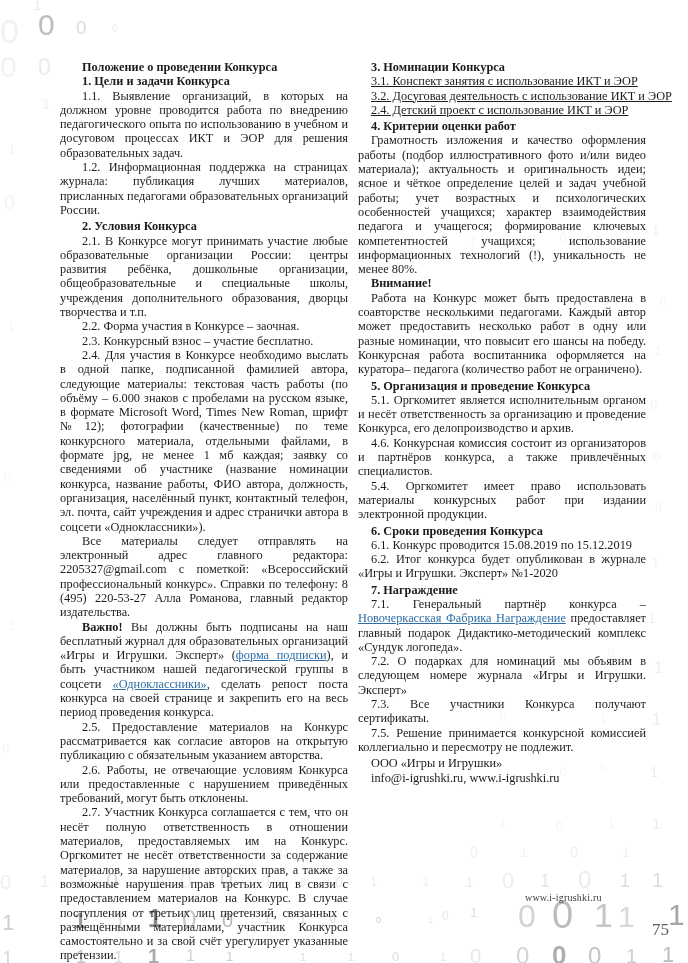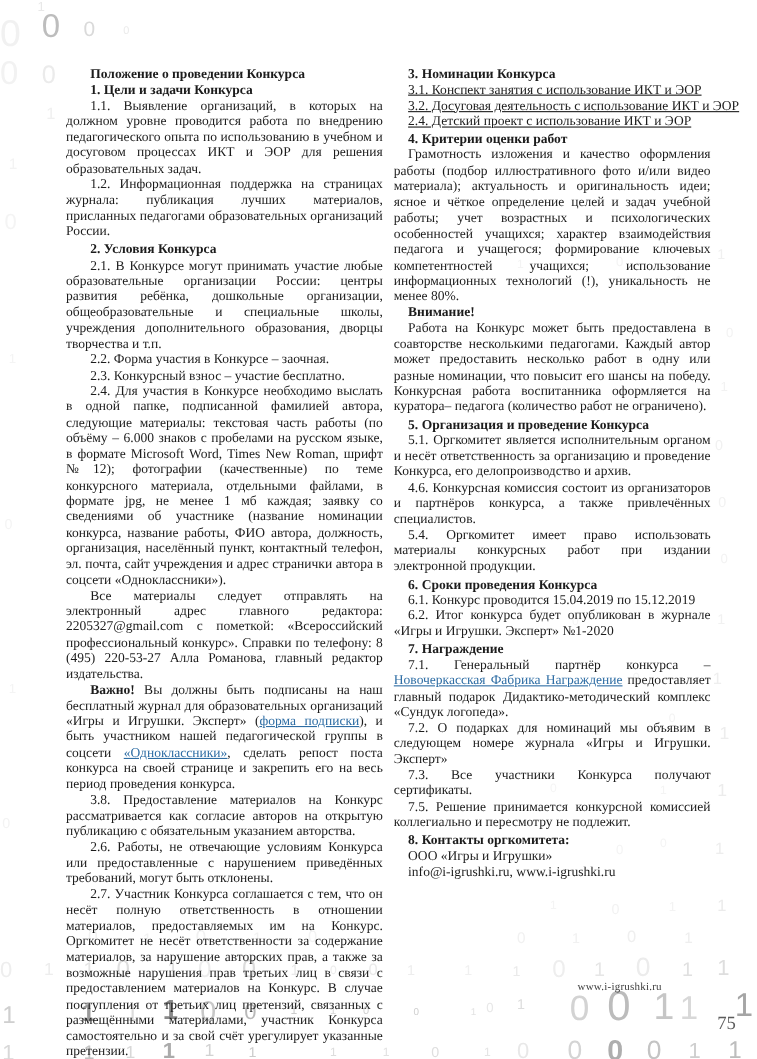--- a/index.html
+++ b/index.html
@@ -144,21 +144,21 @@
       <p>1.2. Информационная поддержка на страницах журнала: публикация лучших материалов, присланных педагогами образовательных организаций России.</p>
 
       <div class="section">
         <p class="h">2. Условия Конкурса</p>
         <p>2.1. В Конкурсе могут принимать участие любые образовательные организации России: центры развития ребёнка, дошкольные организации, общеобразовательные и специальные школы, учреждения дополнительного образования, дворцы творчества и т.п.</p>
         <p>2.2. Форма участия в Конкурсе – заочная.</p>
         <p>2.3. Конкурсный взнос – участие бесплатно.</p>
         <p>2.4. Для участия в Конкурсе необходимо выслать в одной папке, подписанной фамилией автора, следующие материалы: текстовая часть работы (по объёму – 6.000 знаков с пробелами на русском языке, в формате Microsoft Word, Times New Roman, шрифт №12); фотографии (качественные) по теме конкурсного материала, отдельными файлами, в формате jpg, не менее 1 мб каждая; заявку со сведениями об участнике (название номинации конкурса, название работы, ФИО автора, должность, организация, населённый пункт, контактный телефон, эл. почта, сайт учреждения и адрес странички автора в соцсети «Одноклассники»).</p>
         <p>Все материалы следует отправлять на электронный адрес главного редактора: 2205327@gmail.com с пометкой: «Всероссийский профессиональный конкурс». Справки по телефону: 8 (495) 220-53-27 Алла Романова, главный редактор издательства.</p>
         <p><span class="b">Важно!</span><span> Вы должны быть подписаны на наш бесплатный журнал для образовательных организаций «Игры и Игрушки. Эксперт» (</span><a class="link" href="#">форма подписки</a><span>), и быть участником нашей педагогической группы в соцсети </span><a class="link" href="#">«Одноклассники»</a><span>, сделать репост поста конкурса на своей странице и закрепить его на весь период проведения конкурса.</span></p>
-        <p>3.8. Предоставление материалов на Конкурс рассматривается как согласие авторов на открытую публикацию с обязательным указанием авторства.</p>
+        <p>2.5. Предоставление материалов на Конкурс рассматривается как согласие авторов на открытую публикацию с обязательным указанием авторства.</p>
         <p>2.6. Работы, не отвечающие условиям Конкурса или предоставленные с нарушением приведённых требований, могут быть отклонены.</p>
         <p>2.7. Участник Конкурса соглашается с тем, что он несёт полную ответственность в отношении материалов, предоставляемых им на Конкурс. Оргкомитет не несёт ответственности за содержание материалов, за нарушение авторских прав, а также за возможные нарушения прав третьих лиц в связи с предоставлением материалов на Конкурс. В случае поступления от третьих лиц претензий, связанных с размещёнными материалами, участник Конкурса самостоятельно и за свой счёт урегулирует указанные претензии.</p>
       </div>
     </div>
 
     <div class="col right">
       <div>
         <p class="h">3. Номинации Конкурса</p>
         <p class="nowrap">3.1. Конспект занятия с использование ИКТ и ЭОР</p>
         <p class="nowrap">3.2. Досуговая деятельность с использование ИКТ и ЭОР</p>
@@ -174,34 +174,33 @@
 
       <div class="section">
         <p class="h">5. Организация и проведение Конкурса</p>
         <p>5.1. Оргкомитет является исполнительным органом и несёт ответственность за организацию и проведение Конкурса, его делопроизводство и архив.</p>
         <p>4.6. Конкурсная комиссия состоит из организаторов и партнёров конкурса, а также привлечённых специалистов.</p>
         <p>5.4. Оргкомитет имеет право использовать материалы конкурсных работ при издании электронной продукции.</p>
       </div>
 
       <div class="section">
         <p class="h">6. Сроки проведения Конкурса</p>
-        <p>6.1. Конкурс проводится 15.04.2019 по 15.12.2019</p>
+        <p>6.1. Конкурс проводится 15.08.2019 по 15.12.2019</p>
         <p>6.2. Итог конкурса будет опубликован в журнале «Игры и Игрушки. Эксперт» №1-2020</p>
       </div>
 
       <div class="section">
         <p class="h">7. Награждение</p>
         <p><span>7.1. Генеральный партнёр конкурса – </span><a class="link" href="#">Новочеркасская Фабрика Награждение</a><span> предоставляет главный подарок Дидактико-методический комплекс «Сундук логопеда».</span></p>
         <p>7.2. О подарках для номинаций мы объявим в следующем номере журнала «Игры и Игрушки. Эксперт»</p>
         <p>7.3. Все участники Конкурса получают сертификаты.</p>
         <p>7.5. Решение принимается конкурсной комиссией коллегиально и пересмотру не подлежит.</p>
       </div>
 
       <div class="section">
-        <p class="h">8. Контакты оргкомитета:</p>
         <p>ООО «Игры и Игрушки»</p>
         <p>info@i-igrushki.ru, www.i-igrushki.ru</p>
       </div>
     </div>
 
   </div>
 
   <span class="footer-site">www.i-igrushki.ru</span>
   <span class="footer-page">75</span>
 </div>

